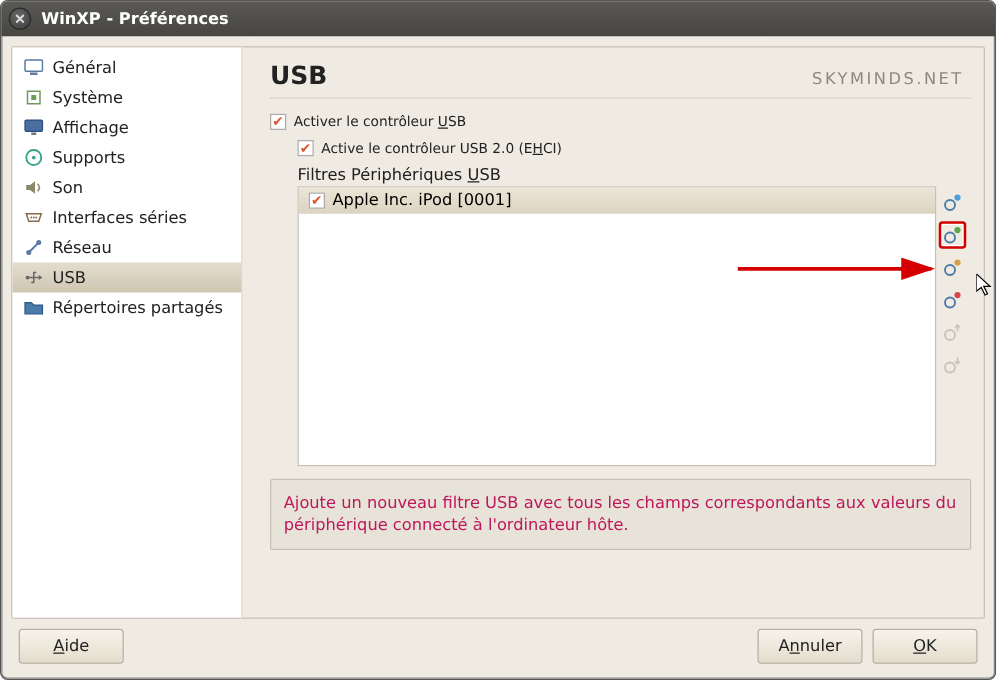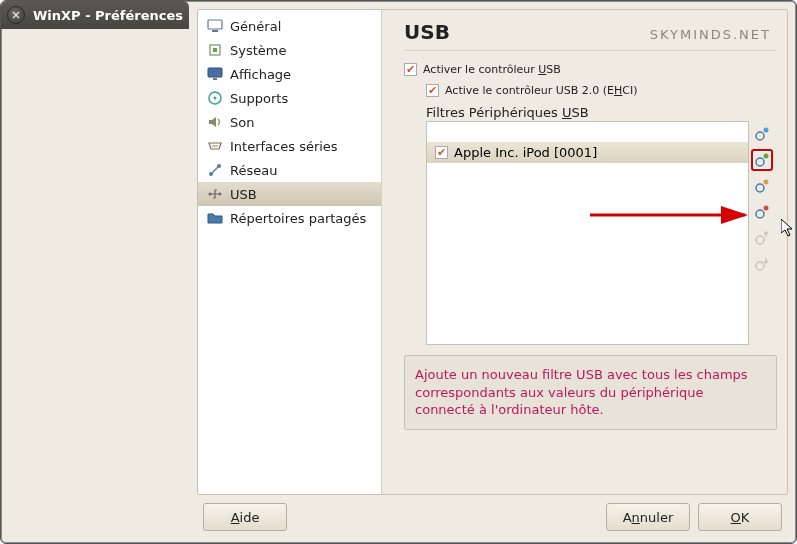--- a/index.html
+++ b/index.html
@@ -1,18 +1,18 @@
 <!DOCTYPE html>
 <html><head>
 <meta charset="utf-8">
 <style>
 * { box-sizing: border-box; margin: 0; padding: 0; font-family: "DejaVu Sans", "Liberation Sans", Arial, sans-serif; }
 body { background: #fff; width: 797px; height: 544px; overflow: hidden; position: relative; }
 
-.window { width: 797px; height: 544px; border: 1px solid #555; border-radius: 6px; overflow: hidden; background: #f0ebe2; display: flex; flex-direction: row; box-shadow: inset 0 0 0 1px #888; }
+.window { width: 797px; height: 544px; border: 1px solid #555; border-radius: 6px; overflow: hidden; background: #f0ebe2; display: flex; flex-direction: column; box-shadow: inset 0 0 0 1px #888; }
 
 .titlebar { height: 28px; background: linear-gradient(to bottom, #5a5956, #474540); color: #fff; display: flex; align-items: center; padding: 0 6px; border-radius: 6px 6px 0 0; }
 .titlebar .closebtn { width: 18px; height: 18px; border-radius: 50%; background: radial-gradient(circle at 40% 35%, #666, #3c3c3c); display: flex; align-items: center; justify-content: center; margin-right: 8px; border: 1px solid #2b2b2b; }
 .titlebar .closebtn svg { width: 8px; height: 8px; }
 .titlebar .title { font-weight: bold; font-size: 13px; color: #fff; }
 
 .content { flex: 1; display: flex; flex-direction: column; padding: 8px; gap: 6px; }
 
 .main-panels { flex: 1; display: flex; gap: 16px; border: 1px solid #c6c0b6; border-radius: 2px; background: #f0ebe2; padding: 0; }
 
@@ -29,21 +29,21 @@
 .checkbox-row { display: flex; align-items: center; gap: 6px; font-size: 11px; color: #222; margin-bottom: 8px; }
 .checkbox-row.indent1 { margin-left: 22px; }
 .checkbox { width: 13px; height: 13px; border: 1px solid #aaa; background: #fff; display: flex; align-items: center; justify-content: center; }
 .checkbox.checked::after { content: "✔"; font-size: 11px; color: #d9532c; line-height: 1; }
 .underline-hint { text-decoration: underline; }
 
 .filters-label { font-size: 13px; color: #222; margin-left: 22px; margin-bottom: 1px; }
 
 .filters-area { display: flex; margin-left: 22px; gap: 2px; }
 .filters-list { flex: 1; height: 224px; background: #fff; border: 1px solid #c6c0b6; overflow: auto; }
-.filter-item { display: flex; align-items: center; gap: 6px; font-size: 13px; padding: 3px 8px; background: linear-gradient(to bottom, #ebe5d7, #dcd4c1); margin-top: 20px; }
+.filter-item { display: flex; align-items: center; gap: 6px; font-size: 13px; padding: 3px 8px; background: linear-gradient(to bottom, #ebe5d7, #dcd4c1); }
 .filters-buttons { width: 26px; display: flex; flex-direction: column; gap: 4px; padding-top: 2px; }
 .tool-btn { width: 22px; height: 22px; display: flex; align-items: center; justify-content: center; cursor: pointer; border-radius: 3px; }
 .tool-btn.highlighted { border: 2px solid #d40000; box-shadow: 0 0 0 1px #fff inset; }
 .tool-btn.disabled svg { opacity: 0.4; }
 
 .desc-box { margin-top: 10px; border: 1px solid #c6c0b6; background: #e8e3d8; padding: 10px; font-size: 13px; color: #be185d; border-radius: 2px; line-height: 1.35; }
 
 .button-bar { display: flex; justify-content: space-between; padding: 2px 6px 4px 6px; }
 .button-bar .right-btns { display: flex; gap: 8px; }
 .btn { min-width: 84px; height: 28px; border: 1px solid #b5afa2; border-radius: 3px; background: linear-gradient(to bottom, #f7f3ea, #e4ddce); display: flex; align-items: center; justify-content: center; font-size: 13px; color: #222; cursor: pointer; padding: 0 14px; }

